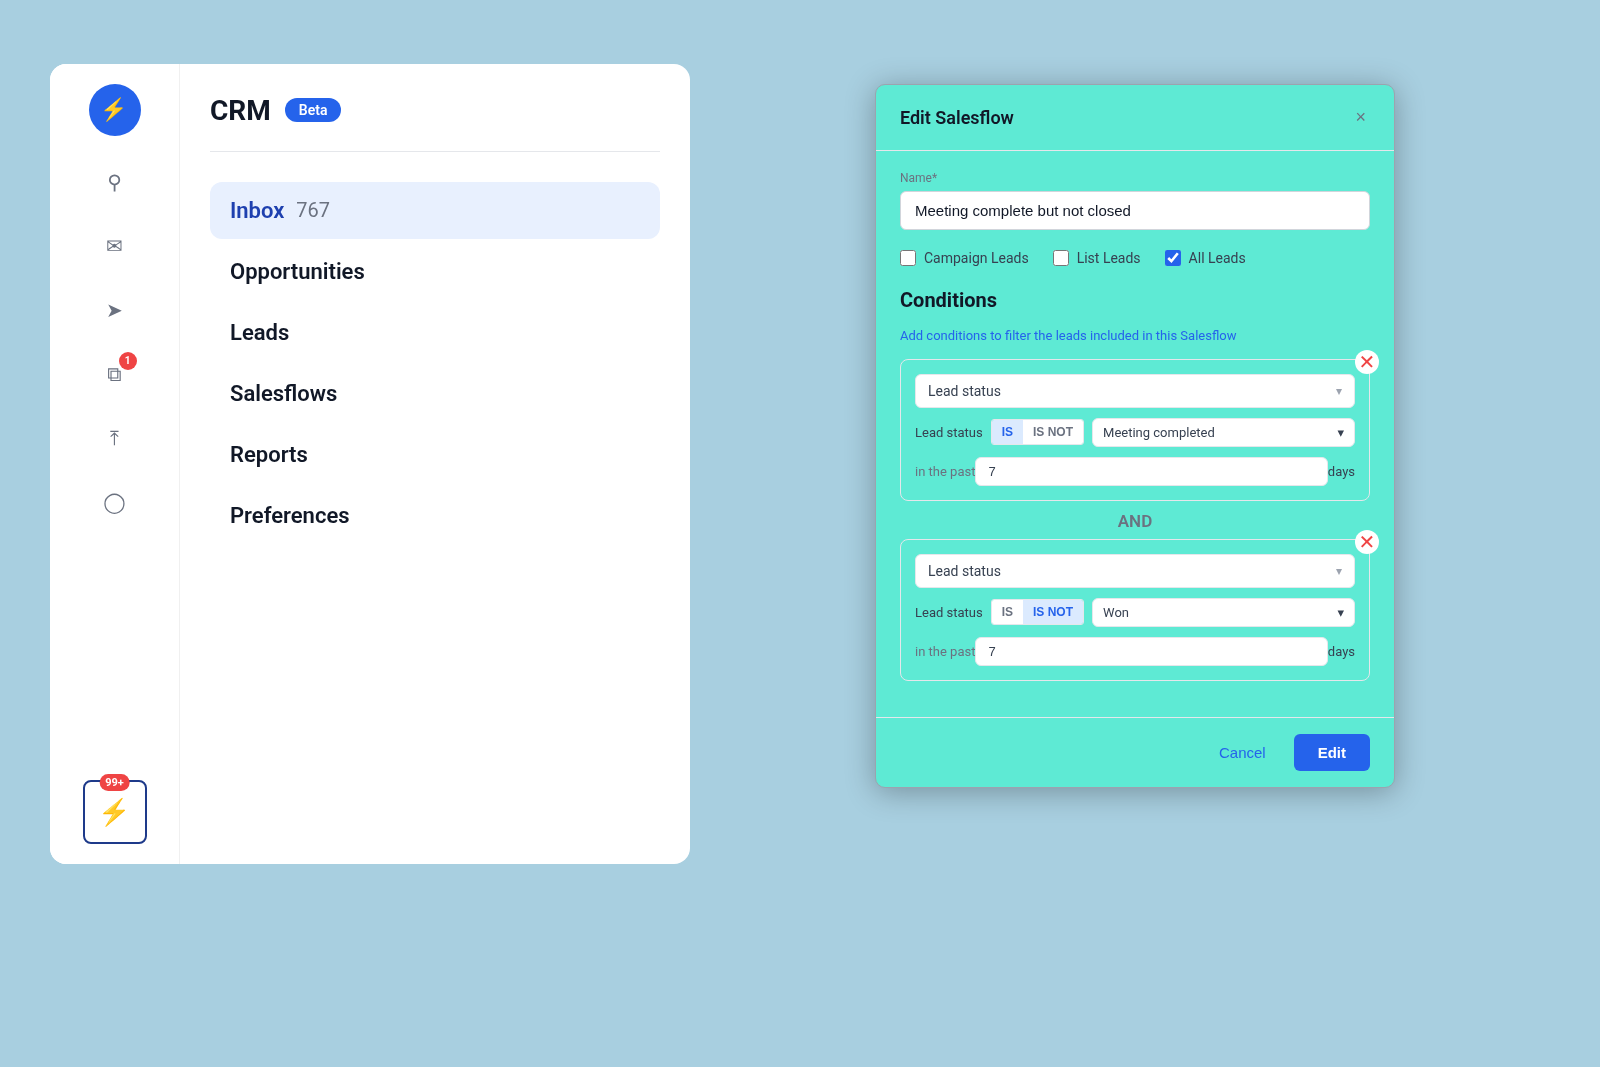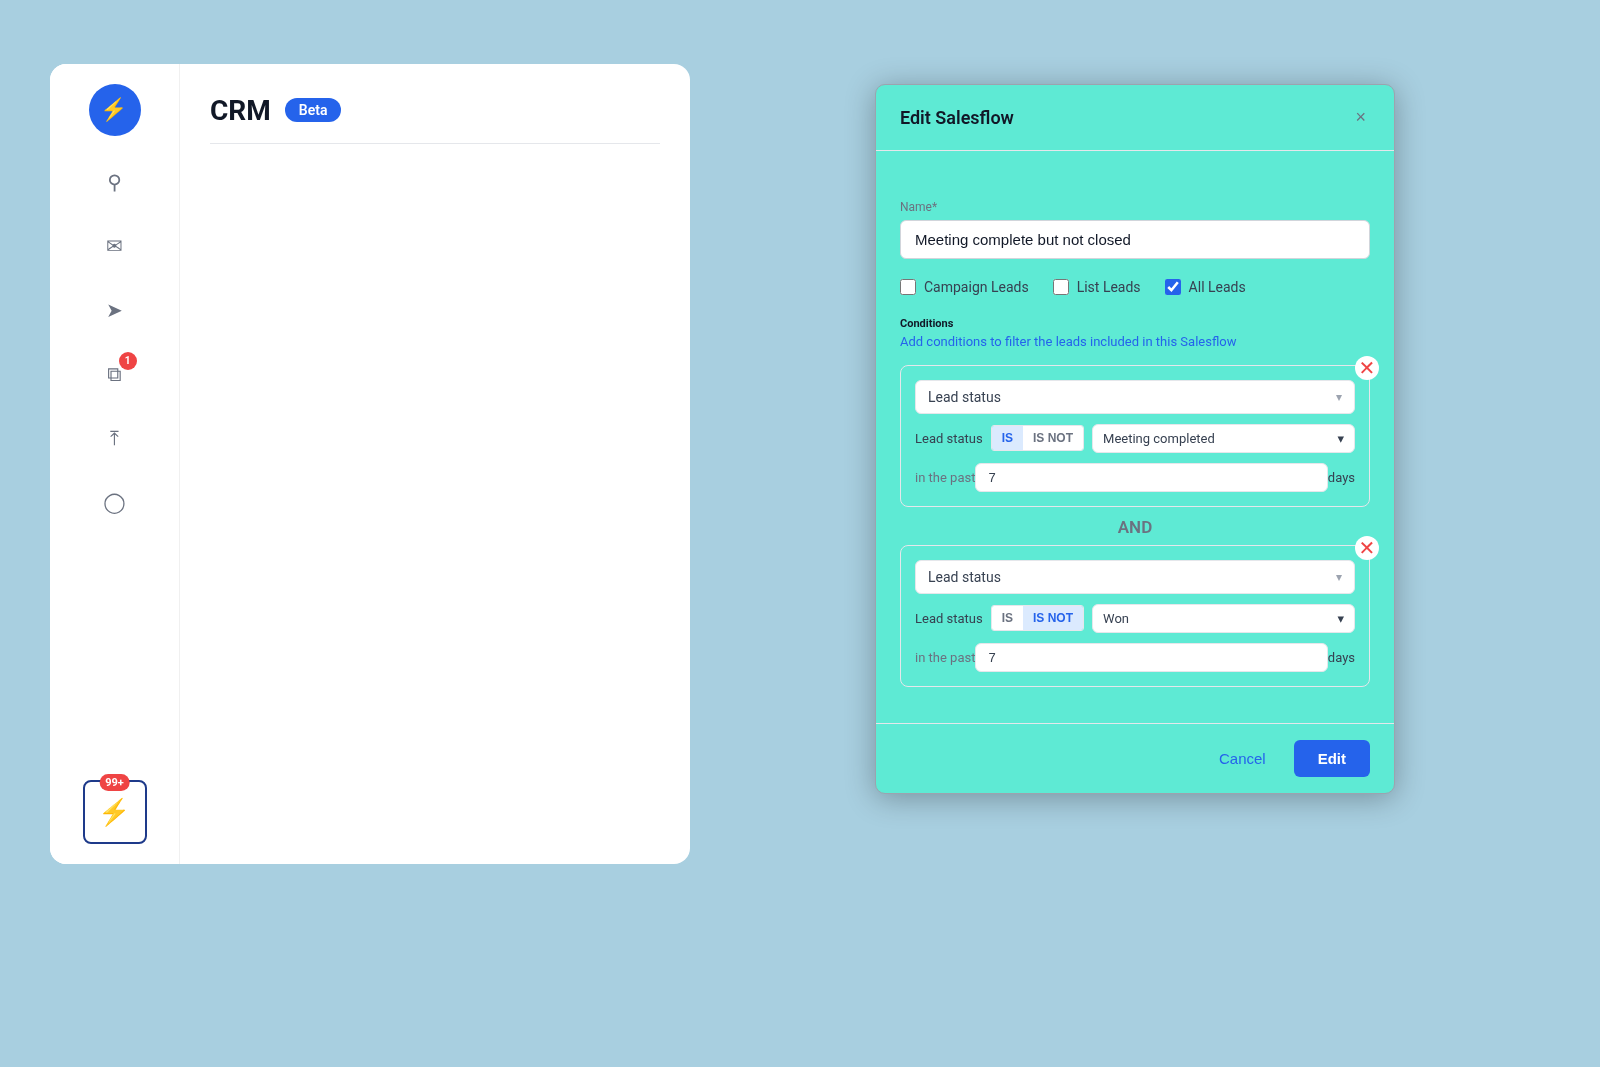--- a/index.html
+++ b/index.html
@@ -112,21 +112,21 @@
       flex: 1;
       padding: 30px 30px;
       display: flex;
       flex-direction: column;
     }
     .nav-title-row {
       display: flex;
       align-items: center;
       gap: 14px;
       margin-bottom: 30px;
-      padding-bottom: 16px;
+      padding-bottom: 24px;
       border-bottom: 1px solid #e5e7eb;
     }
     .nav-title {
       font-size: 28px;
       font-weight: 700;
       color: #111827;
     }
     .beta-badge {
       background: #2563eb;
       color: white;
@@ -197,21 +197,20 @@
       border: none;
       padding: 4px;
     }
     .modal-body {
       padding: 20px 24px;
       overflow-y: auto;
       max-height: 760px;
     }
     .field-group {
       margin-bottom: 20px;
-      margin-top: 29px;
     }
     .field-label {
       font-size: 12px;
       color: #6b7280;
       margin-bottom: 6px;
     }
     .field-input {
       width: 100%;
       border: 1px solid #d1d5db;
       border-radius: 6px;
@@ -239,24 +238,24 @@
       height: 16px;
       cursor: pointer;
     }
     .checkbox-item input[type="checkbox"]:checked {
       accent-color: #2563eb;
     }
     .conditions-section {
       margin-bottom: 16px;
     }
     .conditions-title {
-      font-size: 11px;
+      font-size: 20px;
       font-weight: 700;
       color: #111827;
-      margin-bottom: 4px;
+      margin-bottom: 16px;
     }
     .conditions-subtitle {
       font-size: 13px;
       color: #2563eb;
       margin-bottom: 16px;
     }
     .condition-card {
       border: 1px solid #e5e7eb;
       border-radius: 8px;
       padding: 14px 14px;
@@ -437,20 +436,41 @@
       <div class="sidebar-chat-box">
         <span class="chat-badge">99+</span>
         <span class="chat-icon">⚡</span>
       </div>
     </div>
 
     <div class="main-nav">
       <div class="nav-title-row">
         <span class="nav-title">CRM</span>
         <span class="beta-badge">Beta</span>
+      </div>
+      <div class="nav-items">
+        <div class="nav-item active">
+          <span>Inbox</span>
+          <span class="inbox-count">767</span>
+        </div>
+        <div class="nav-item">
+          <span>Opportunities</span>
+        </div>
+        <div class="nav-item">
+          <span>Leads</span>
+        </div>
+        <div class="nav-item">
+          <span>Salesflows</span>
+        </div>
+        <div class="nav-item">
+          <span>Reports</span>
+        </div>
+        <div class="nav-item">
+          <span>Preferences</span>
+        </div>
       </div>
     </div>
   </div>
 
   <div class="right-panel">
     <div class="modal">
       <div class="modal-header">
         <span class="modal-title">Edit Salesflow</span>
         <button class="modal-close">×</button>
       </div>

